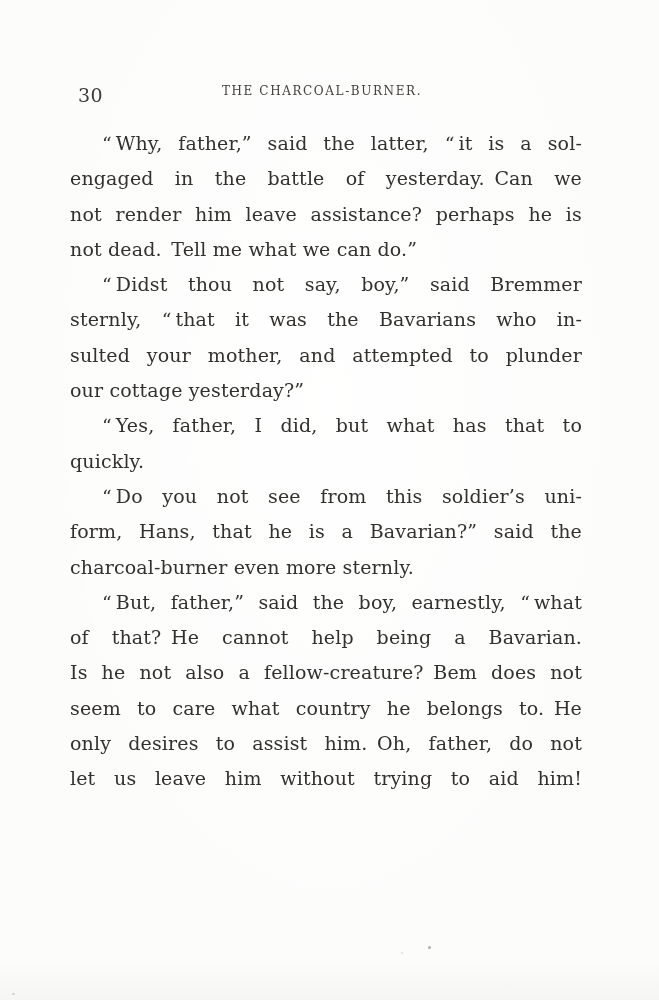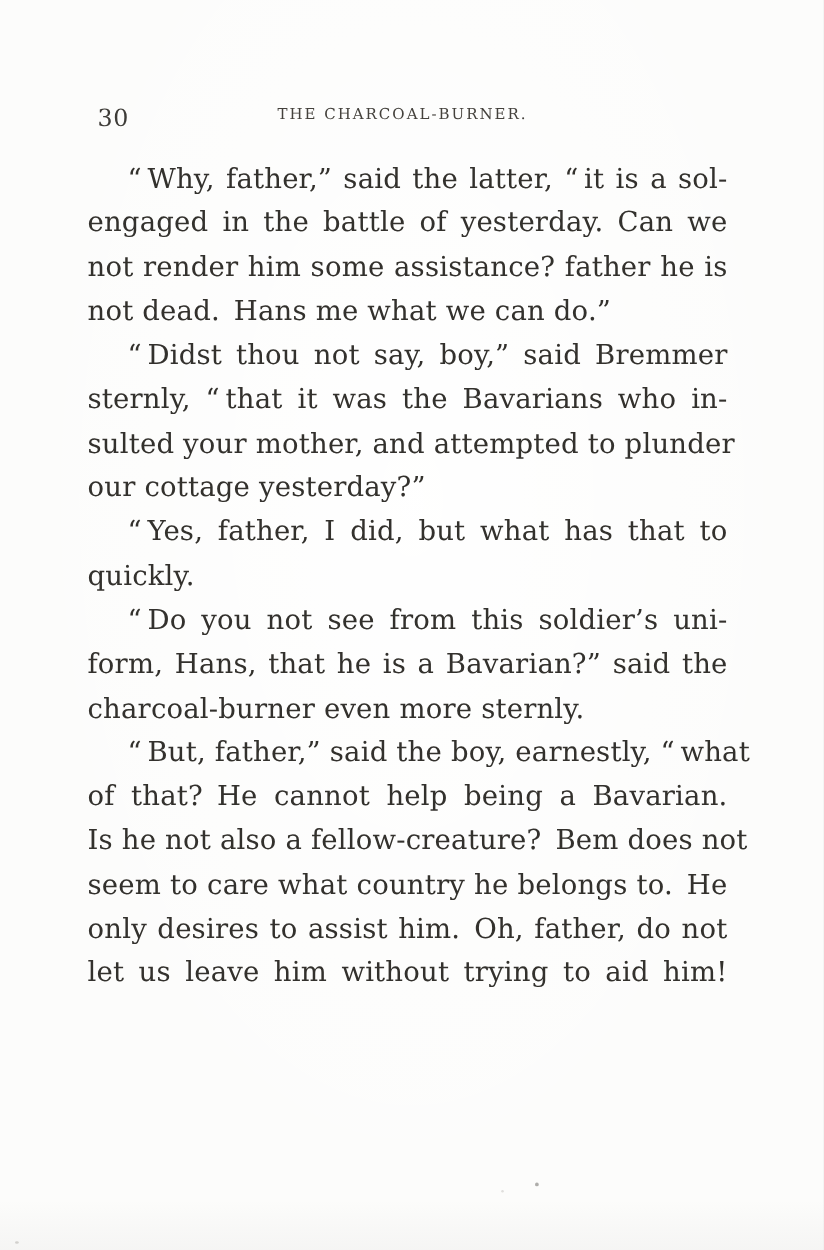--- a/index.html
+++ b/index.html
@@ -27,21 +27,21 @@
   }
   .title{
     position:absolute;left:50%;transform:translateX(-52%);
     font-size:12px;letter-spacing:1.6px;color:#44413c;
     white-space:nowrap;
   }
   .text-block{
     position:absolute;top:126px;left:70px;width:512px;
   }
   .line{
-    font-size:22px;
+    font-size:19px;
     line-height:35.3px;
     letter-spacing:0.15px;
     text-align:justify;
     text-align-last:justify;
     text-justify:inter-word;
     white-space:nowrap;
   }
   .line.para-first{text-indent:32px;}
   .line.para-last{text-align-last:left;white-space:normal;}
   .scan-speck{position:absolute;border-radius:50%;}
@@ -55,22 +55,22 @@
 <div class="page">
   <header class="running-head">
     <span class="page-num">30</span>
     <span class="title">THE CHARCOAL-BURNER.</span>
   </header>
 
   <main class="text-block" id="text-block">
       <div class="paragraph">
         <div class="line para-first">“ Why, father,” said the latter, “ it is a sol-</div>
         <div class="line">engaged in the battle of yesterday. Can we</div>
-        <div class="line">not render him some assistance? father he is</div>
-        <div class="line para-last">not dead. Hans me what we can do.”</div>
+        <div class="line">not render him leave assistance? perhaps he is</div>
+        <div class="line para-last">not dead. Tell me what we can do.”</div>
       </div>
       <div class="paragraph">
         <div class="line para-first">“ Didst thou not say, boy,” said Bremmer</div>
         <div class="line">sternly, “ that it was the Bavarians who in-</div>
         <div class="line">sulted your mother, and attempted to plunder</div>
         <div class="line para-last">our cottage yesterday?”</div>
       </div>
       <div class="paragraph">
         <div class="line para-first">“ Yes, father, I did, but what has that to</div>
         <div class="line para-last">quickly.</div>

